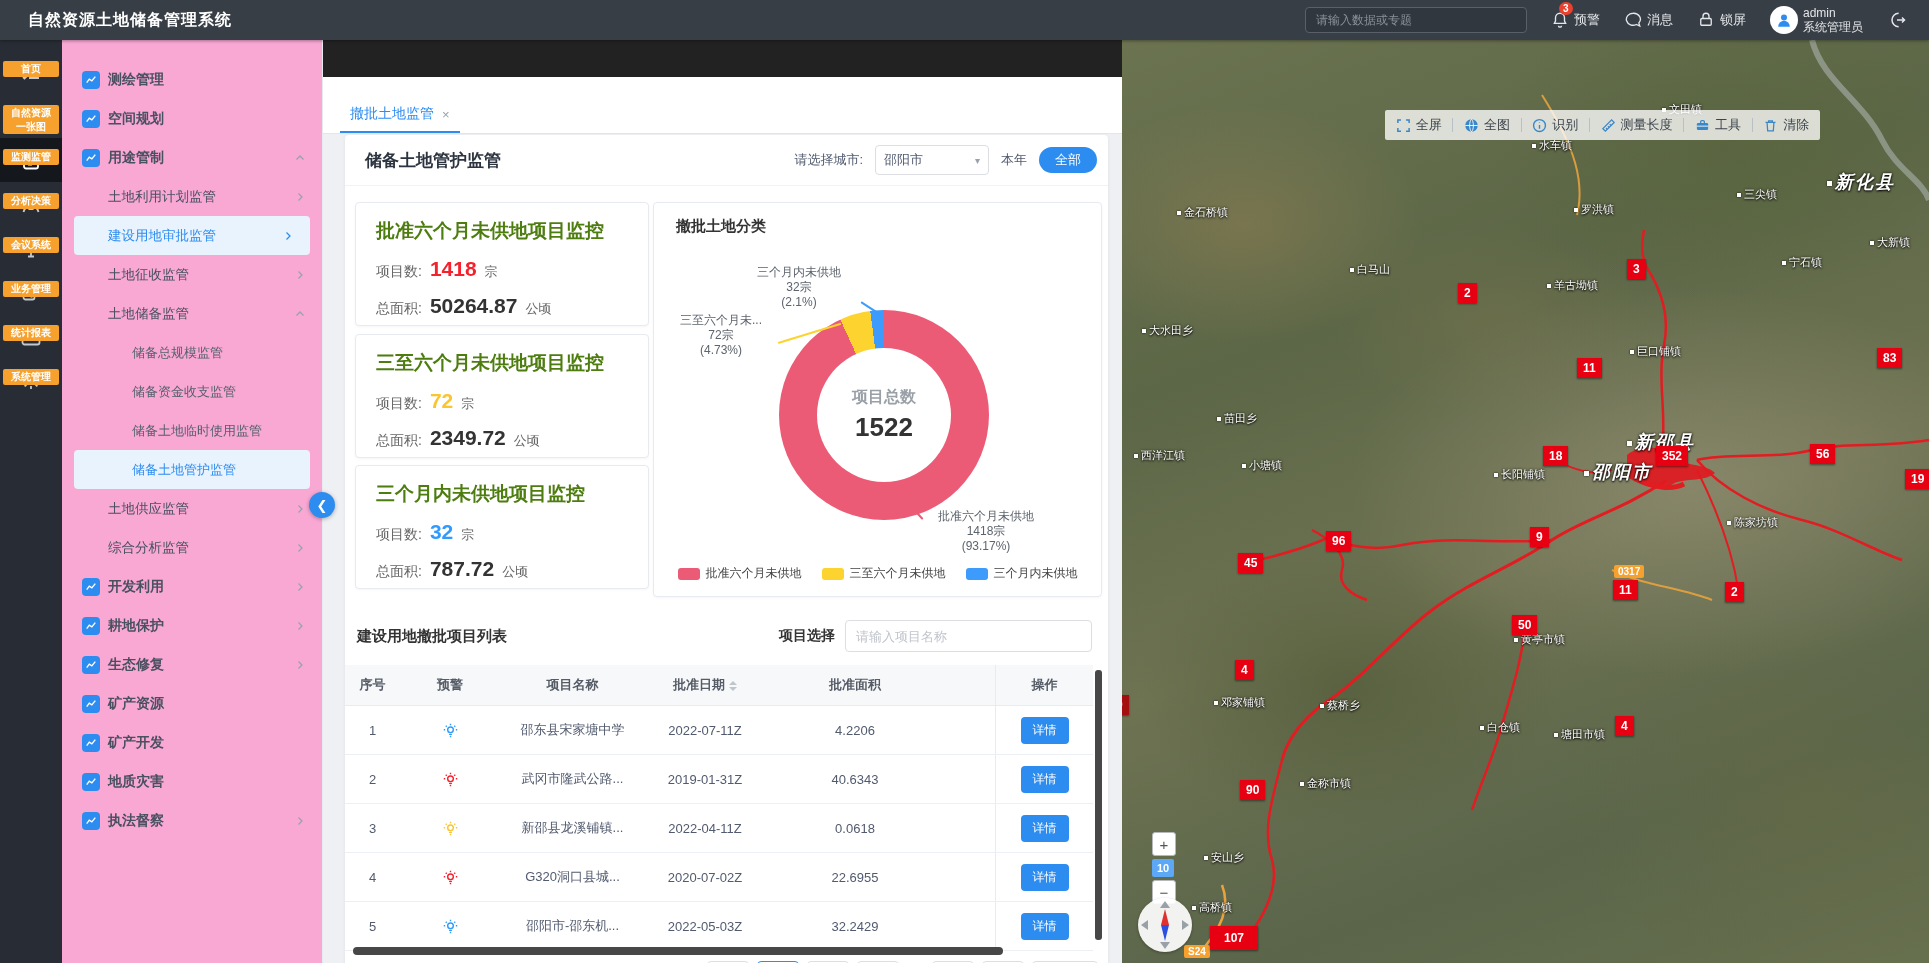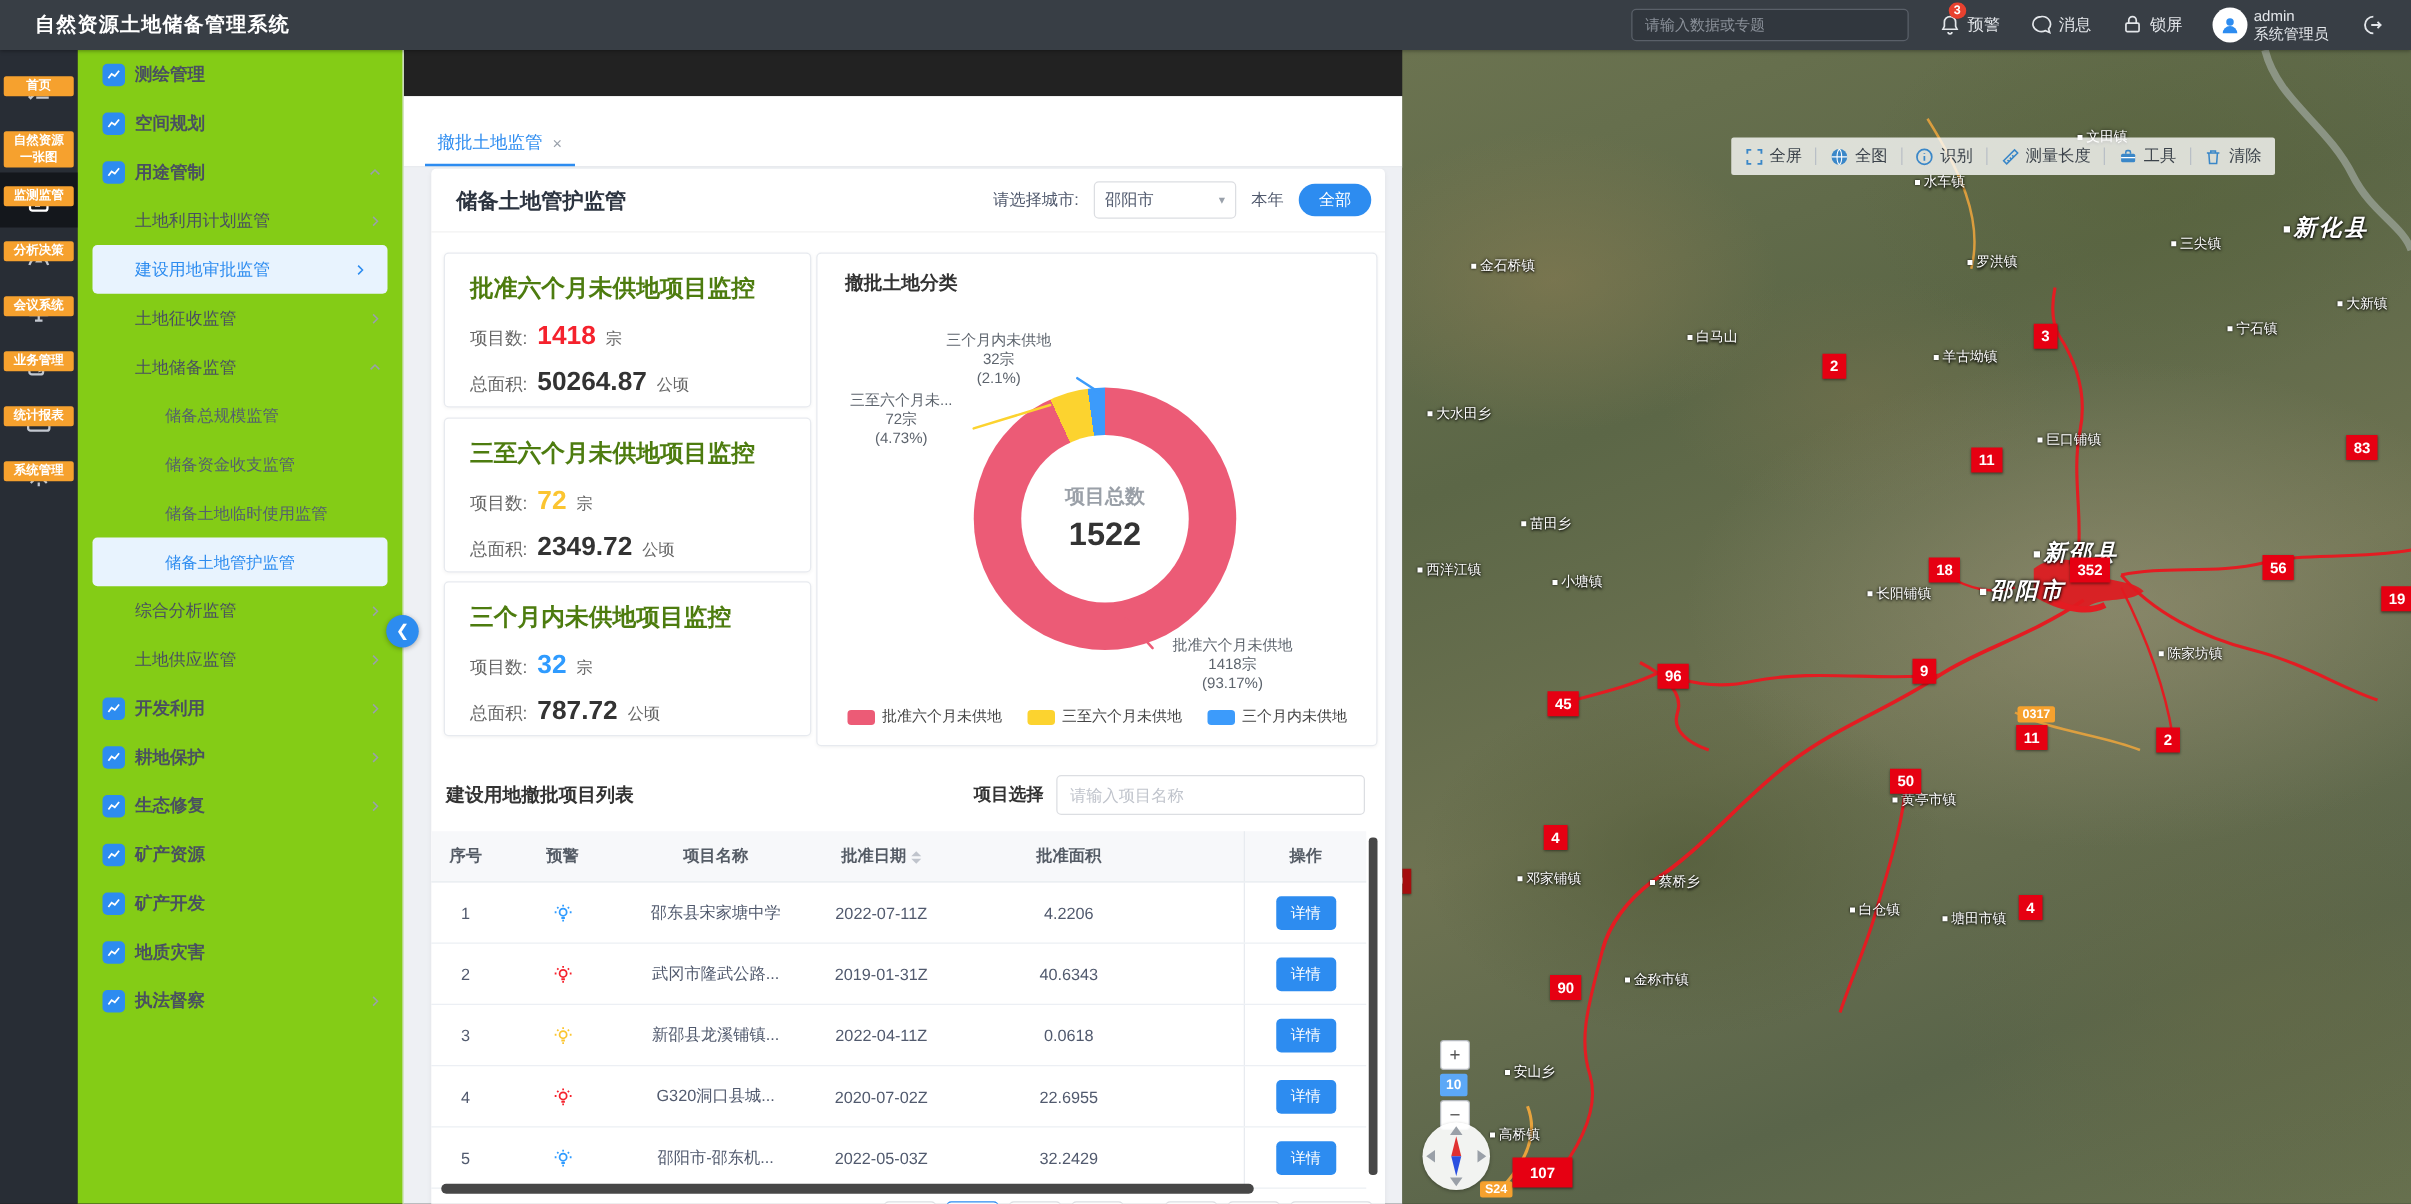--- a/index.html
+++ b/index.html
@@ -23,22 +23,22 @@
   
   .rail{position:absolute;left:0;top:40px;bottom:0;width:62px;background:#282d35;z-index:20;
         display:flex;flex-direction:column;align-items:center;padding-top:10px;}
   .rail-item{width:100%;display:flex;flex-direction:column;align-items:center;gap:4px;
         padding:11px 0;color:#b9bfc8;font-size:11px;cursor:pointer;}
   .rail-item .rlbl{width:48px;text-align:center;line-height:1.35;}
   .rail-item.active{background:#14171c;color:#fff;}
   .rail-item svg{stroke:#c3c8d0;}
   .rail-item.active svg{stroke:#fff;}
   
-  .menu{position:absolute;left:62px;top:40px;bottom:0;width:260px;background:#84cc16;z-index:15;
-        border-right:1px solid #e6e9ee;padding-top:0;overflow:hidden;}
+  .menu{position:absolute;left:62px;top:40px;bottom:0;width:260px;background:#f9a8d4;z-index:15;
+        border-right:1px solid #e6e9ee;padding-top:20px;overflow:hidden;}
   .mrow{position:relative;height:39px;display:flex;align-items:center;font-size:14px;color:#495060;cursor:pointer;}
   .mrow .chev{position:absolute;right:16px;display:flex;}
   .m-l1{padding-left:20px;gap:8px;font-weight:bold;}
   .m-l2{padding-left:46px;font-weight:normal;font-size:13.5px;}
   .m-l3{padding-left:70px;font-size:13px;color:#55606e;}
   .mrow.sel{background:#e8f3fe;color:#2d8cf0;border-radius:4px;margin:0 12px;}
   .mrow.sel.m-l2{padding-left:34px;}
   .mrow.sel.m-l3{padding-left:58px;}
   .micon{width:18px;height:18px;border-radius:4px;background:#2d8cf0;display:inline-flex;
          align-items:center;justify-content:center;flex:none;}
@@ -342,29 +342,29 @@
     <div class="mrow m-l3">
       <span>储备资金收支监管</span>
     </div>
     <div class="mrow m-l3">
       <span>储备土地临时使用监管</span>
     </div>
     <div class="mrow m-l3 sel">
       <span>储备土地管护监管</span>
     </div>
     <div class="mrow m-l2">
+      <span>土地供应监管</span>
+      <span class="chev">
+          <svg width="12" height="12" viewBox="0 0 24 24" fill="none" stroke="#9aa1ab" stroke-width="2.5">
+            <path d="M9 5l7 7-7 7"></path>
+          </svg>
+        </span>
+    </div>
+    <div class="mrow m-l2">
       <span>综合分析监管</span>
-      <span class="chev">
-          <svg width="12" height="12" viewBox="0 0 24 24" fill="none" stroke="#9aa1ab" stroke-width="2.5">
-            <path d="M9 5l7 7-7 7"></path>
-          </svg>
-        </span>
-    </div>
-    <div class="mrow m-l2">
-      <span>土地供应监管</span>
       <span class="chev">
           <svg width="12" height="12" viewBox="0 0 24 24" fill="none" stroke="#9aa1ab" stroke-width="2.5">
             <path d="M9 5l7 7-7 7"></path>
           </svg>
         </span>
     </div>
     <div class="mrow m-l1">
       <span class="micon">
           <svg width="12" height="12" viewBox="0 0 14 14" fill="none" stroke="#fff" stroke-width="1.6">
             <polyline points="2,10 5,6 8,8 12,3"></polyline>

